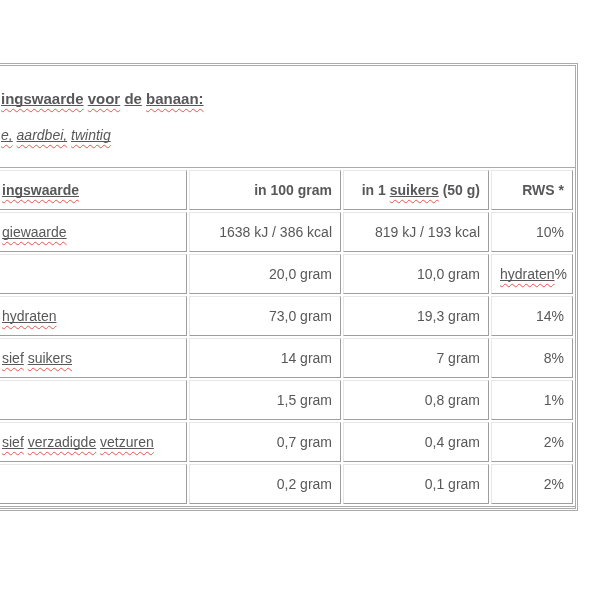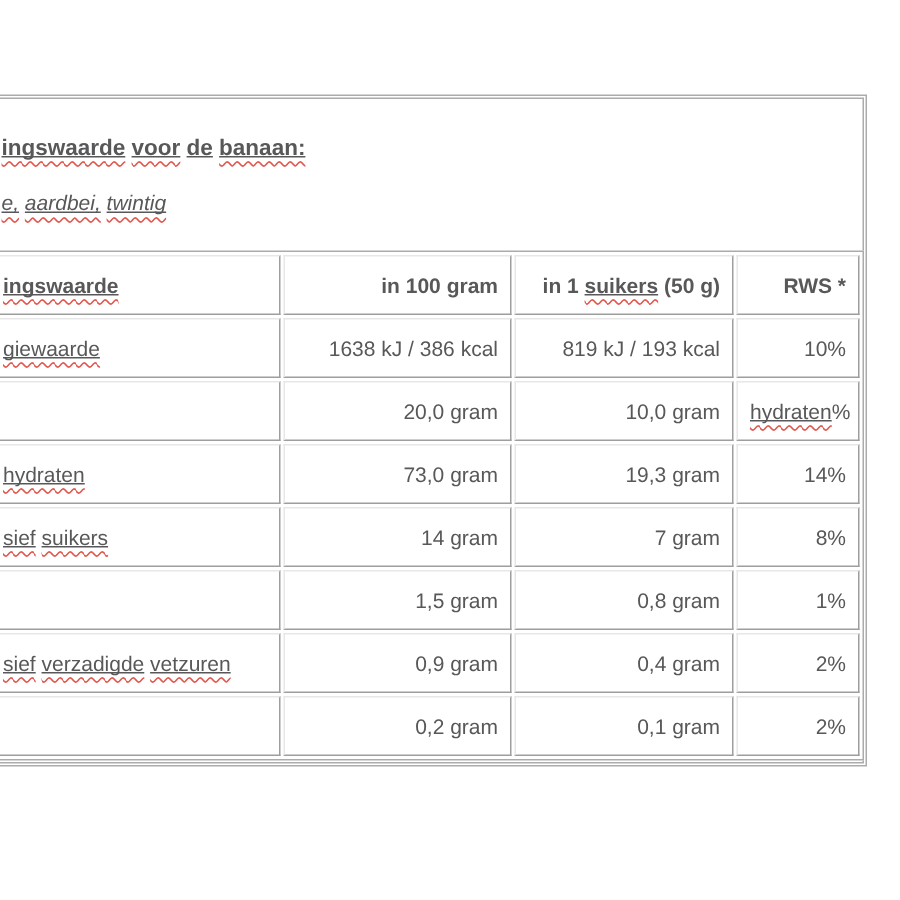--- a/index.html
+++ b/index.html
@@ -109,21 +109,21 @@
             <td class="cell-num">8%</td>
           </tr>
           <tr>
             <td class="cell-label"></td>
             <td class="cell-num">1,5 gram</td>
             <td class="cell-num">0,8 gram</td>
             <td class="cell-num">1%</td>
           </tr>
           <tr>
             <td class="cell-label"><span class="u"><span class="w">sief</span></span> <span class="u"><span class="w">verzadigde</span></span> <span class="u"><span class="w">vetzuren</span></span></td>
-            <td class="cell-num">0,9 gram</td>
+            <td class="cell-num">0,7 gram</td>
             <td class="cell-num">0,4 gram</td>
             <td class="cell-num">2%</td>
           </tr>
           <tr>
             <td class="cell-label"></td>
             <td class="cell-num">0,2 gram</td>
             <td class="cell-num">0,1 gram</td>
             <td class="cell-num">2%</td>
           </tr>
         </tbody>

